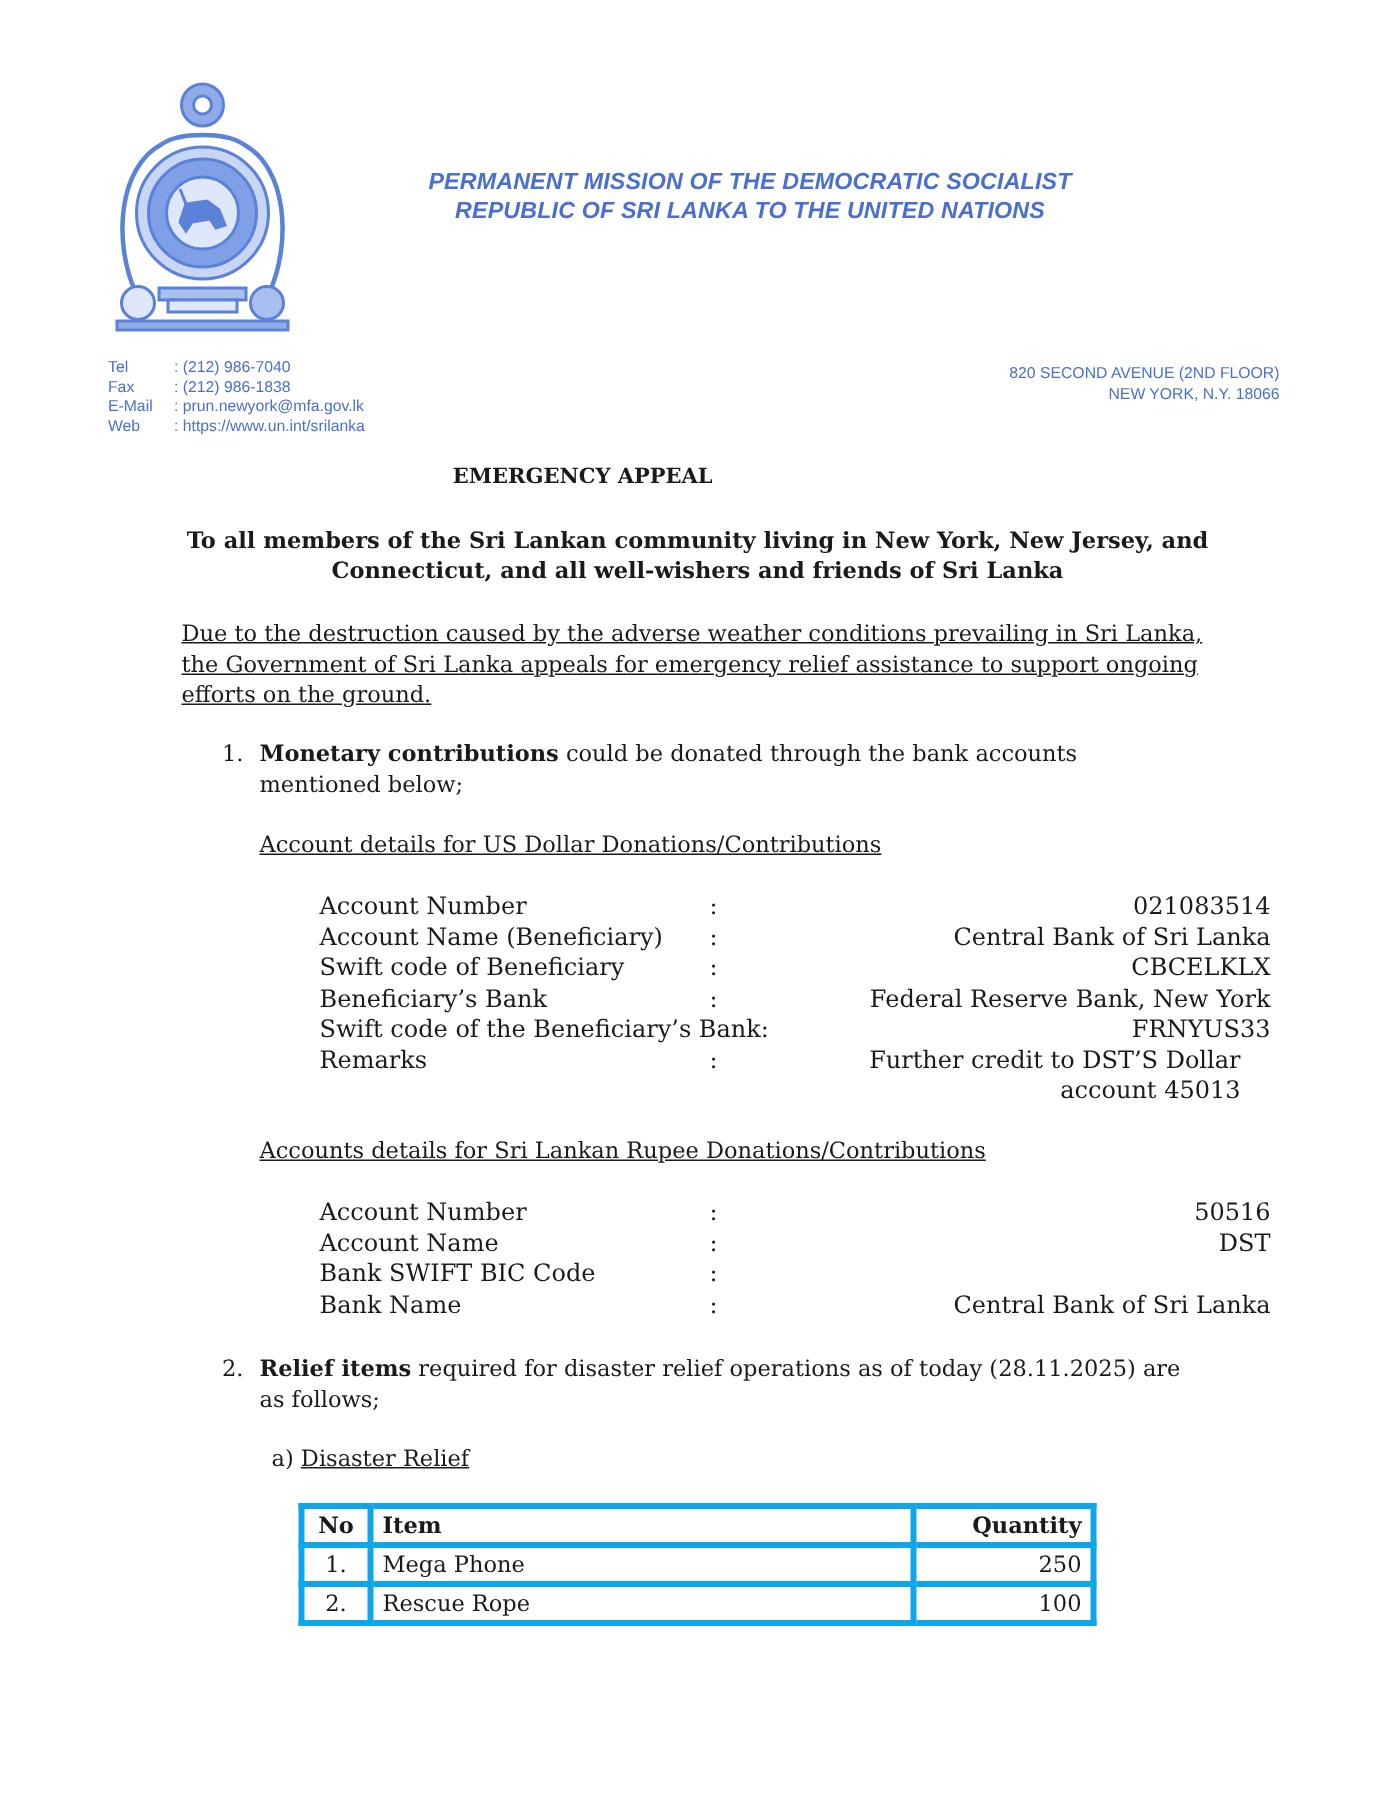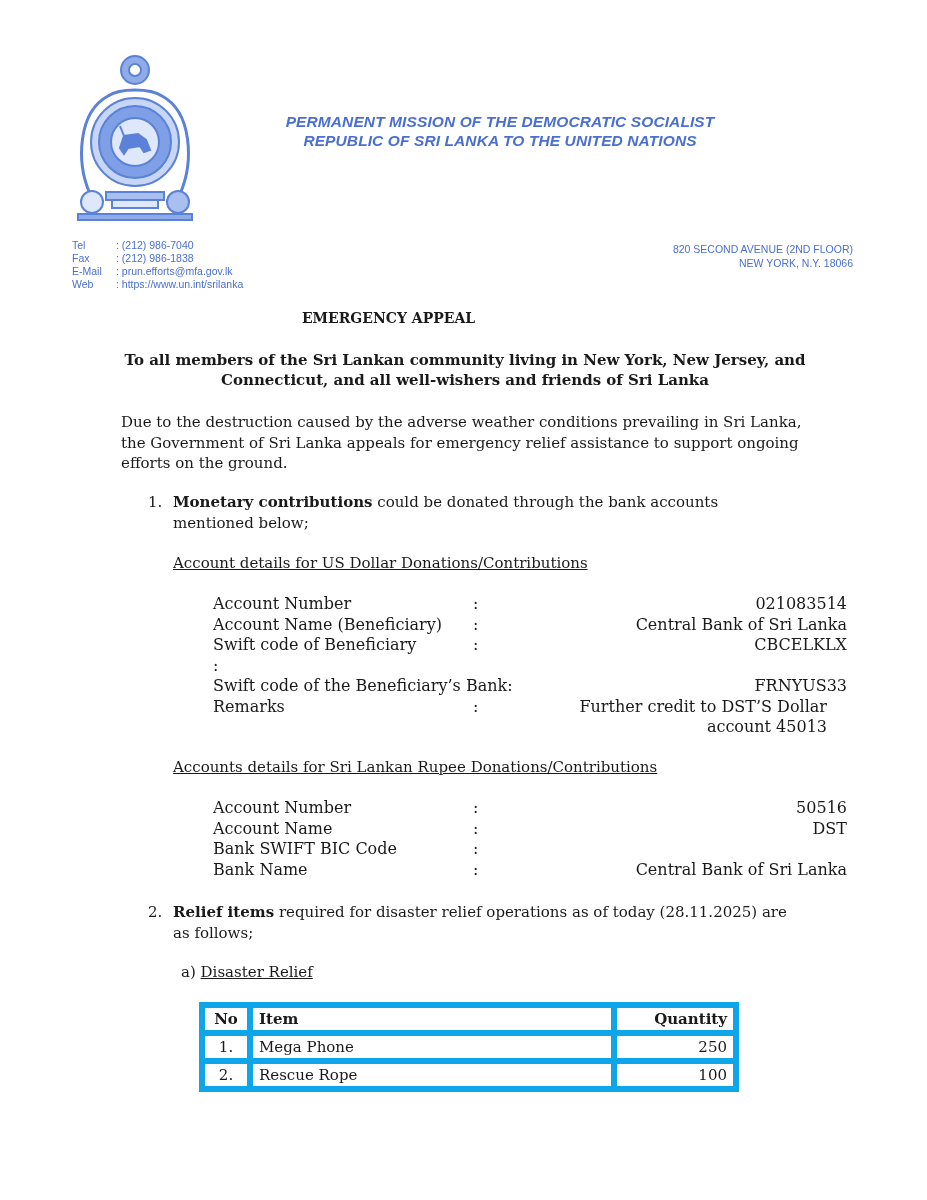--- a/index.html
+++ b/index.html
@@ -24,40 +24,40 @@
 
   .address { right: 74px; top: 242px; text-align: right; font-family: "Liberation Sans", sans-serif;
     font-size: 10.5px; line-height: 14px; color: #4a6fd0; }
 
   .doc-title { left: 0; width: 777px; top: 310px; text-align: center;
     font-weight: bold; font-size: 14px; letter-spacing: 0; }
 
   .audience { left: 110px; width: 710px; top: 350px; text-align: center;
     font-weight: bold; font-size: 15px; line-height: 20px; }
 
-  .intro { left: 121px; width: 690px; top: 412px; font-size: 15px; line-height: 20.5px; }
+  .intro { left: 121px; width: 690px; top: 412px; font-size: 15px; line-height: 20.5px; text-decoration: underline; }
 
   .list-item { font-size: 15px; line-height: 20.5px; }
   .list-num { position: absolute; left: 148px; }
   .list-text { position: absolute; left: 173px; width: 630px; }
 
   .section-heading { left: 173px; font-size: 15px; text-decoration: underline; }
 
   .kv { left: 173px; font-size: 16px; line-height: 20.5px; margin-left: 40px; }
   .kv-row { display: flex; }
   .kv-label { width: 260px; }
   .kv-colon { width: 54px; }
   .kv-value { width: 320px; text-align: right; }
 
   .sub-heading { left: 181px; font-size: 15px; }
   .sub-heading .u { text-decoration: underline; margin-top: 24px; }
 
   table.relief { position: absolute; left: 199px; top: 1002px; border-collapse: collapse;
     font-size: 15px; }
-  table.relief td, table.relief th { border: 6px solid #0ea5e9; padding: 0 6px; height: 22px; }
+  table.relief td, table.relief th { border: 4px solid #0ea5e9; padding: 0 6px; height: 22px; }
   table.relief th { font-weight: bold; text-align: left; }
   .c-no { width: 30px; text-align: center !important; }
   .c-item { width: 346px; }
   .c-qty { width: 104px; text-align: right !important; }
 </style>
 </head>
 <body>
 
 <div class="abs emblem">
   <svg width="126" height="174" viewBox="0 0 126 174">
@@ -92,21 +92,21 @@
   <div class="contact-row">
     <span class="contact-label">Tel</span>
     <span class="contact-value">: (212) 986-7040</span>
   </div>
   <div class="contact-row">
     <span class="contact-label">Fax</span>
     <span class="contact-value">: (212) 986-1838</span>
   </div>
   <div class="contact-row">
     <span class="contact-label">E-Mail</span>
-    <span class="contact-value">: prun.efforts@mfa.gov.lk</span>
+    <span class="contact-value">: prun.newyork@mfa.gov.lk</span>
   </div>
   <div class="contact-row">
     <span class="contact-label">Web</span>
     <span class="contact-value">: https://www.un.int/srilanka</span>
   </div>
 </div>
 
 <div class="abs address">
   <div>820 SECOND AVENUE (2ND FLOOR)</div>
   <div>NEW YORK, N.Y. 18066</div>
@@ -138,21 +138,23 @@
     <span class="kv-label">Account Name (Beneficiary)</span>
     <span class="kv-colon">:</span>
     <span class="kv-value">Central Bank of Sri Lanka</span>
   </div>
   <div class="kv-row">
     <span class="kv-label">Swift code of Beneficiary</span>
     <span class="kv-colon">:</span>
     <span class="kv-value">CBCELKLX</span>
   </div>
   <div class="kv-row">
-    <span class="kv-colon">:</span>
+    <span class="kv-label">Beneficiary’s Bank</span>
+    <span class="kv-colon">:</span>
+    <span class="kv-value">Federal Reserve Bank, New York</span>
   </div>
   <div class="kv-row">
     <span class="kv-label" style="width:314px;">Swift code of the Beneficiary’s Bank:</span>
     <span class="kv-value">FRNYUS33</span>
   </div>
   <div class="kv-row">
     <span class="kv-label">Remarks</span>
     <span class="kv-colon">:</span>
     <span class="kv-value" style="width:300px;">Further credit to DST’S Dollar account 45013</span>
   </div>

